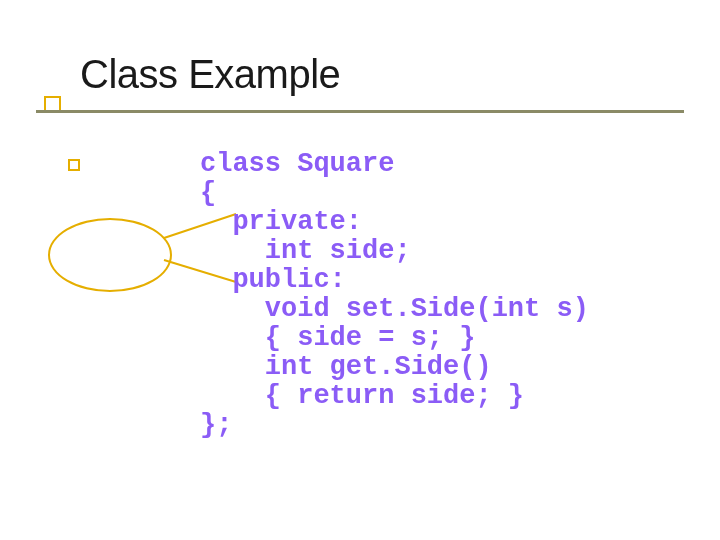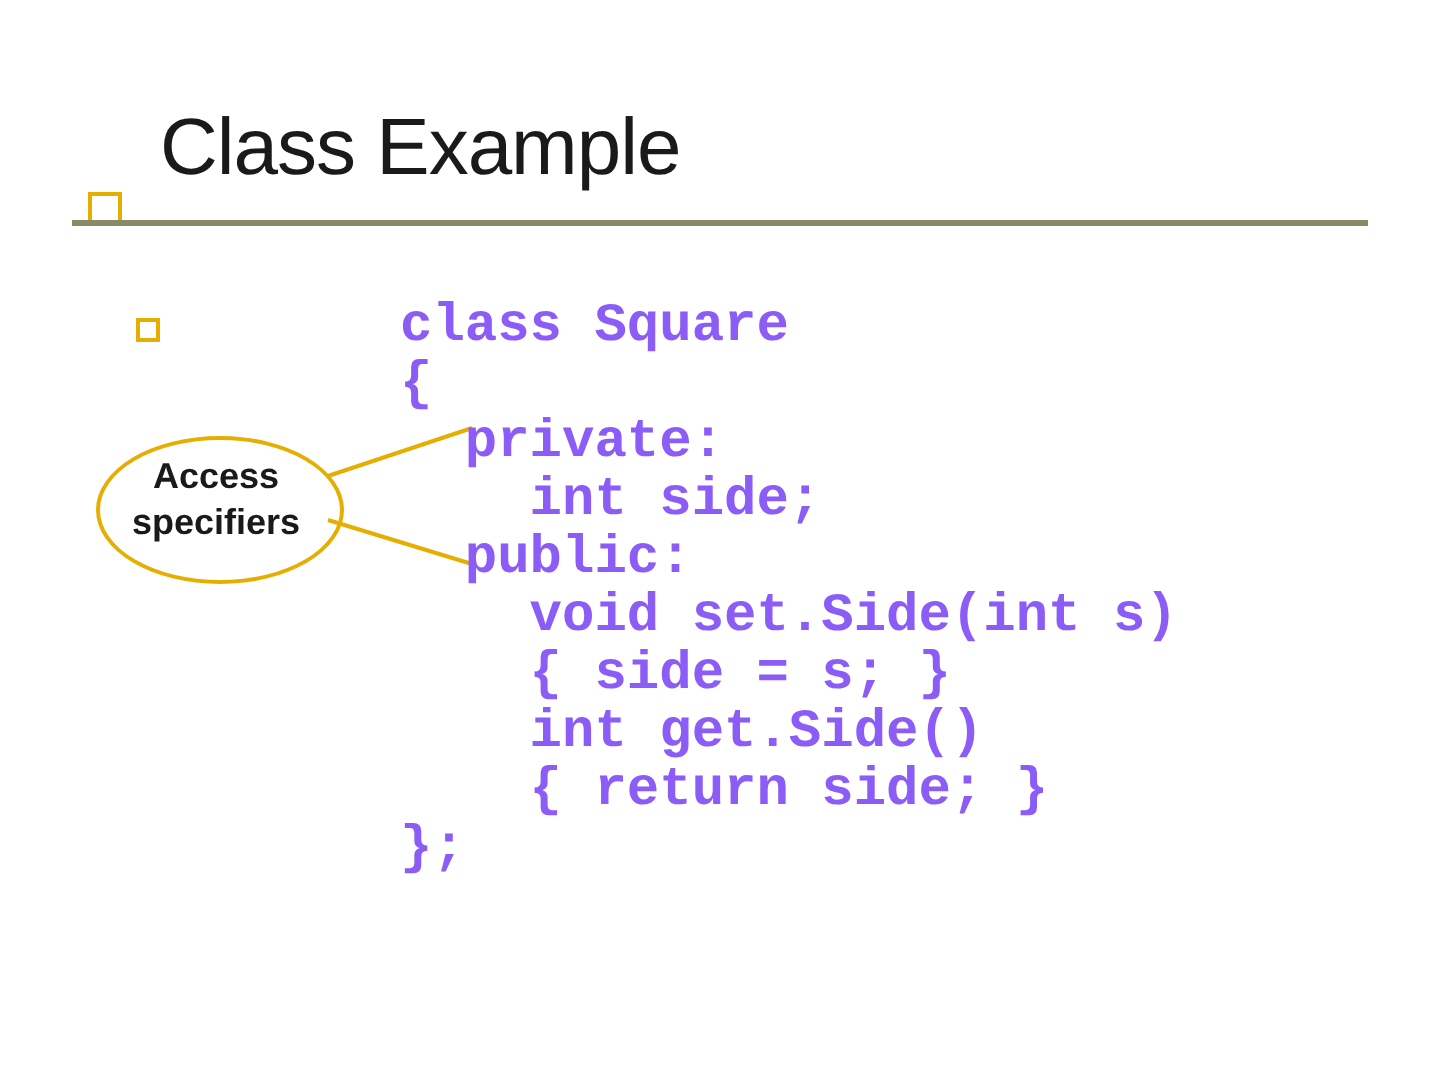--- a/index.html
+++ b/index.html
@@ -96,24 +96,20 @@
 <body>
 
 <div class="slide">
 
   <div class="title">Class Example</div>
   <div class="title-bullet"></div>
   <div class="title-line"></div>
   <div class="sub-bullet"></div>
 
   <div class="callout-ellipse"></div>
-  <div class="callout">
-    <span>Access</span><br>
-    <span>specifiers</span>
-  </div>
 
   <div class="arrow-line" style="top:210px; left:160px;">
     <svg width="80" height="30">
       <line x1="4" y1="28" x2="76" y2="4" stroke="#e5ae00" stroke-width="2"></line>
     </svg>
   </div>
   <div class="arrow-line" style="top:256px; left:160px;">
     <svg width="80" height="30">
       <line x1="4" y1="4" x2="76" y2="26" stroke="#e5ae00" stroke-width="2"></line>
     </svg>

